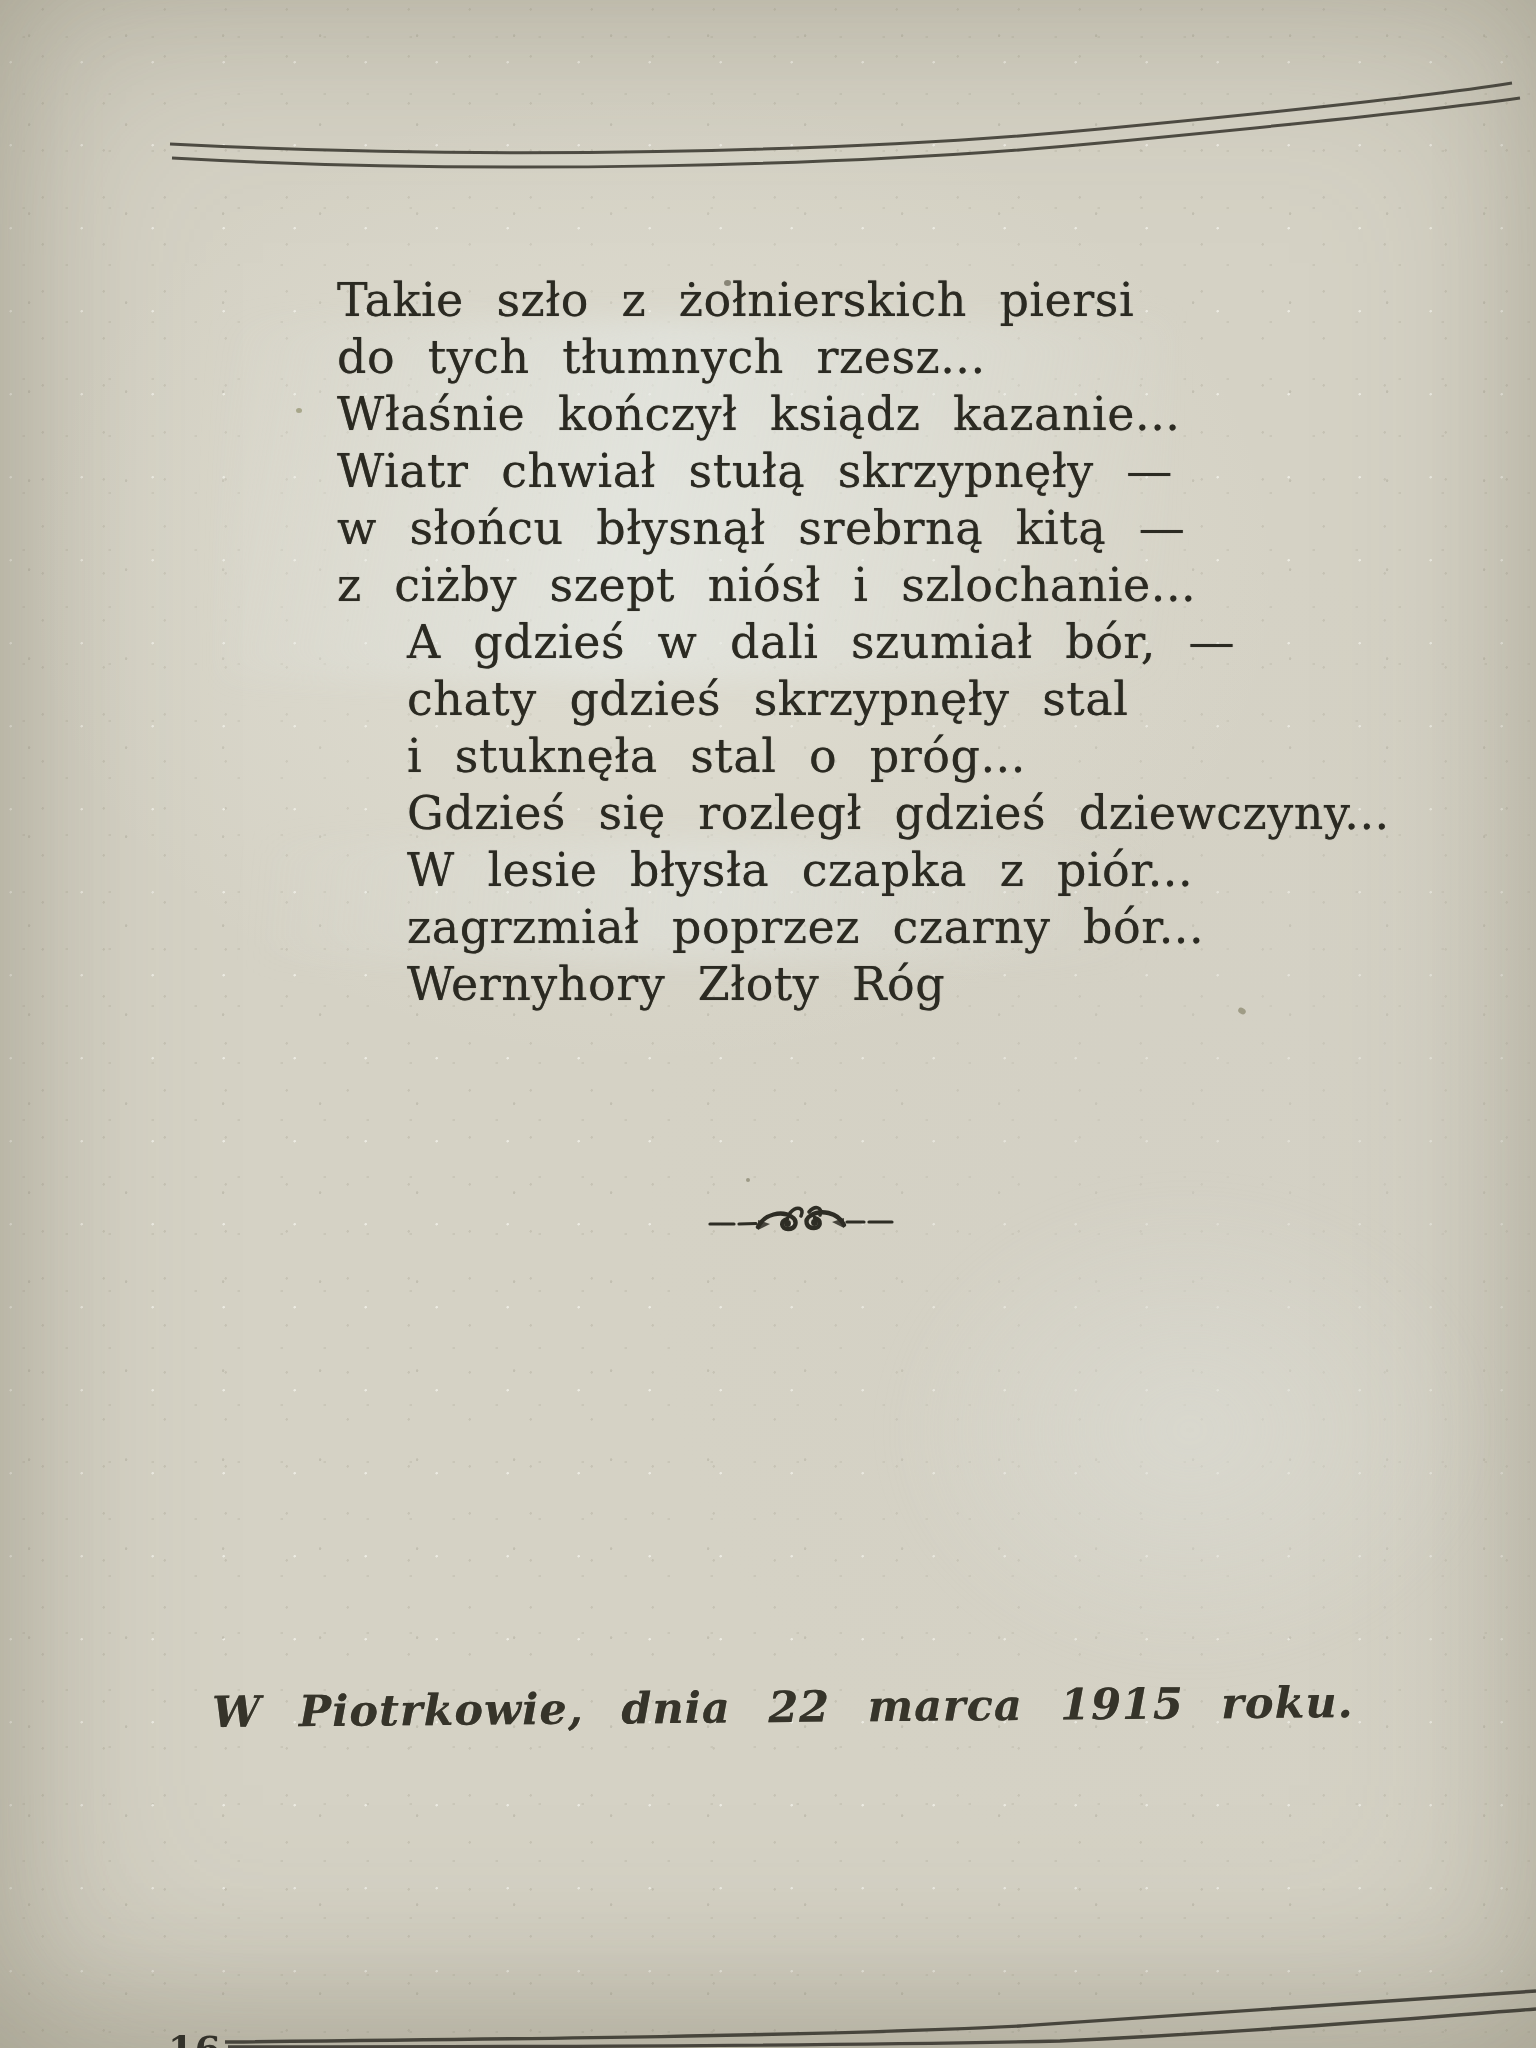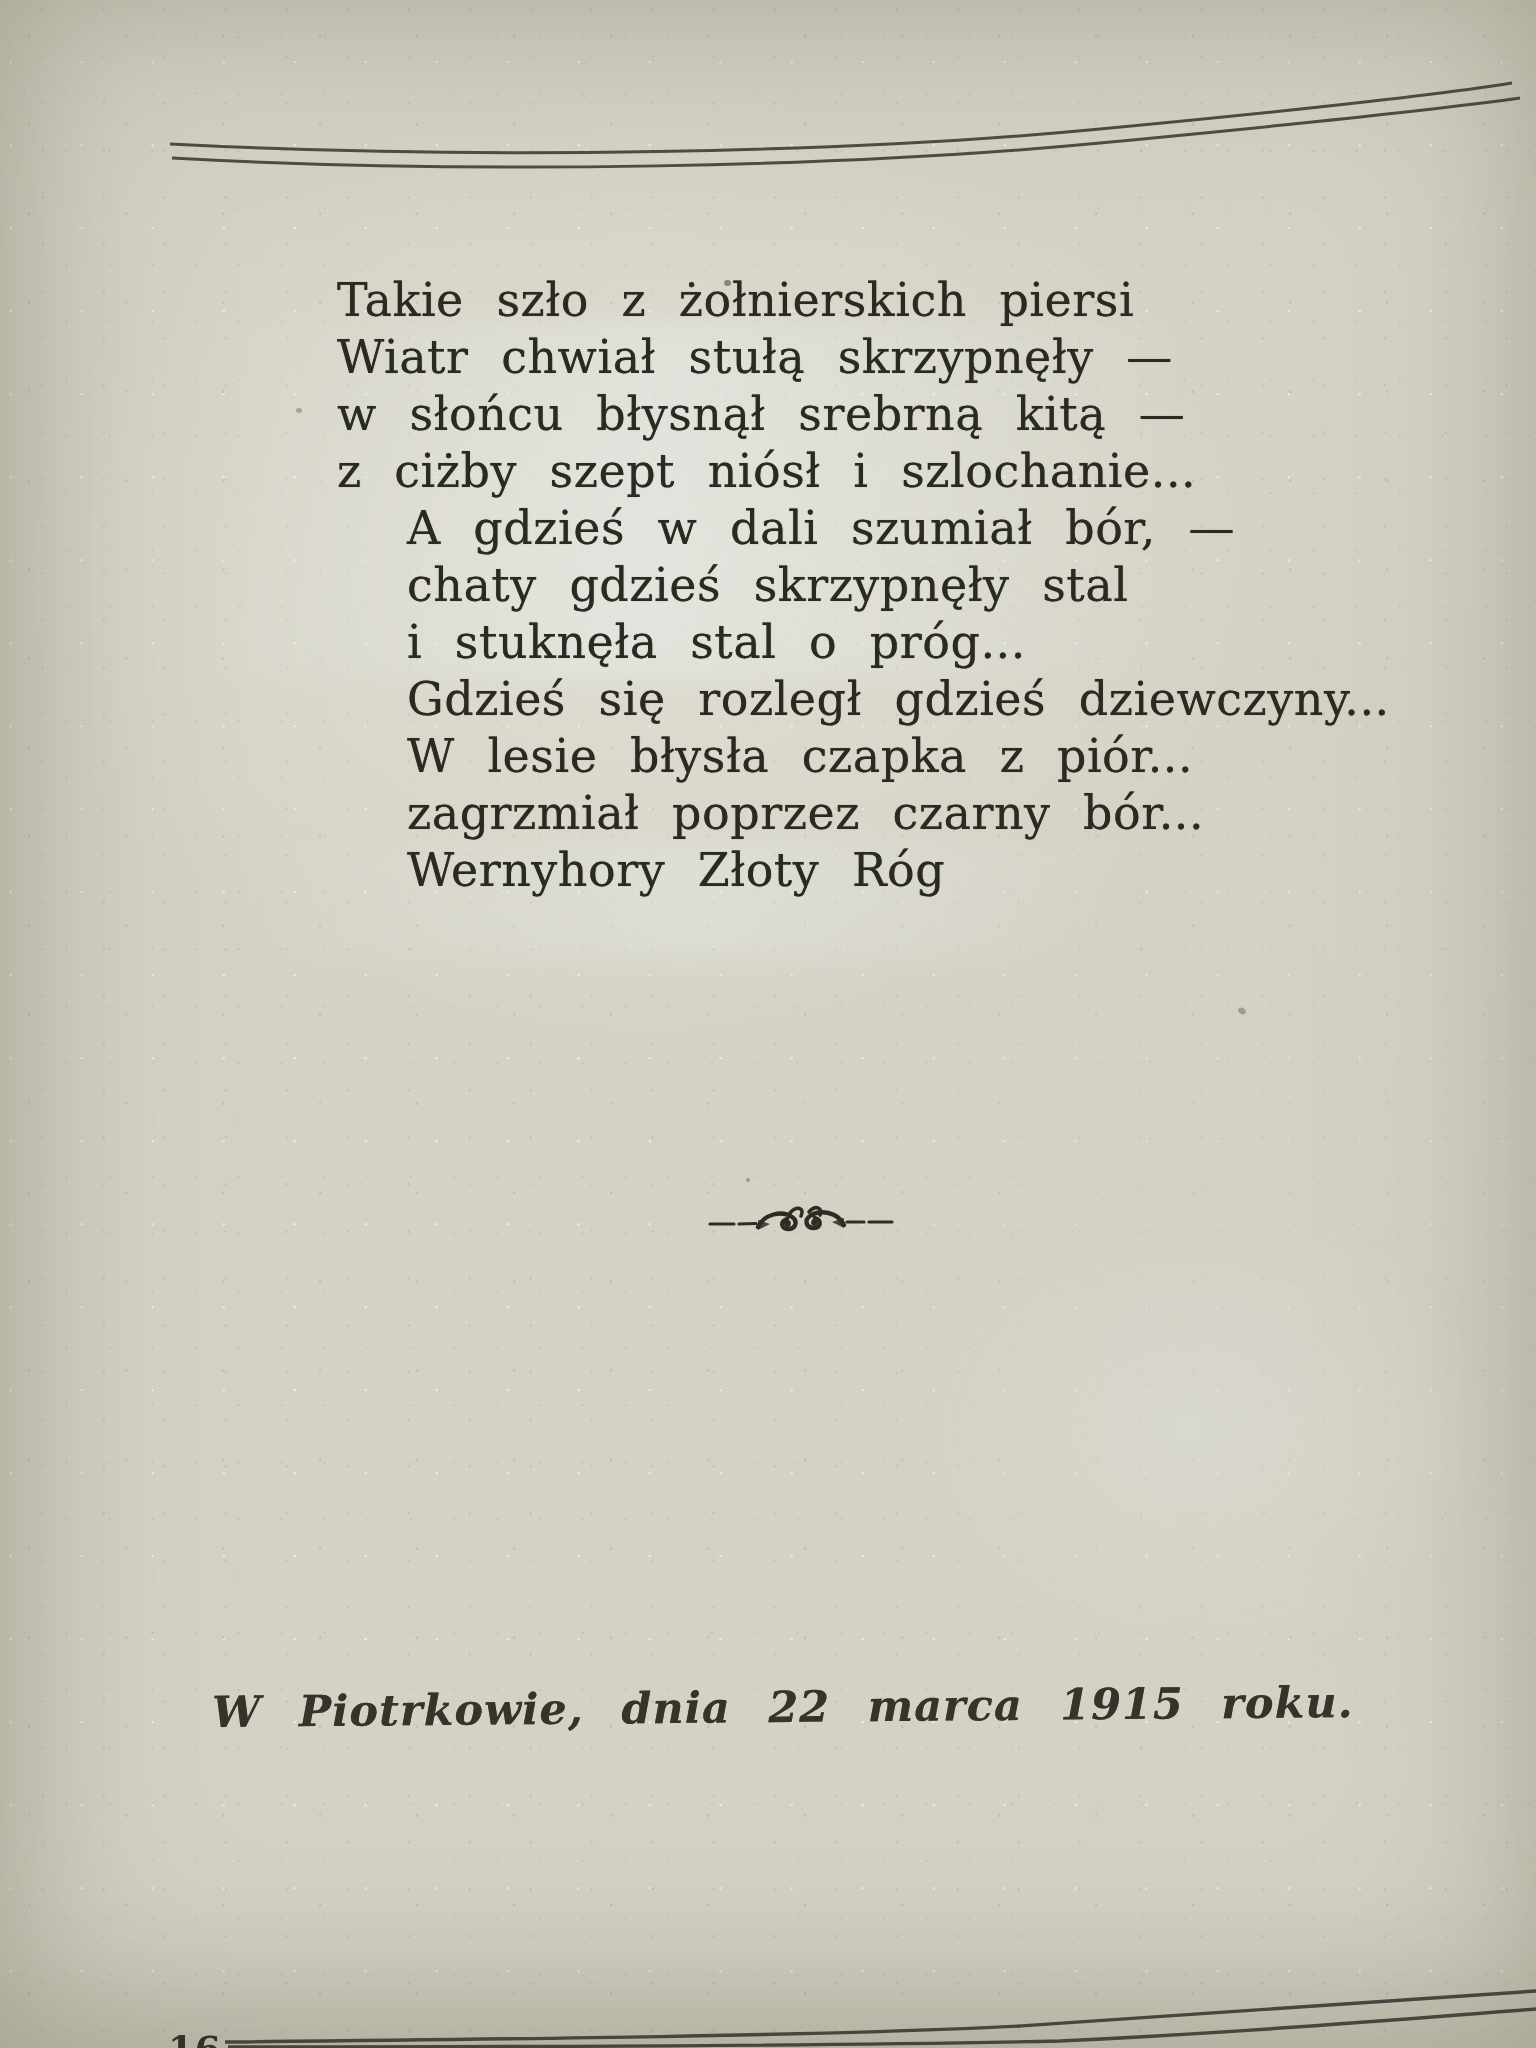--- a/index.html
+++ b/index.html
@@ -77,20 +77,22 @@
       <path d="M172,158 C480,175 850,167 1100,143 C1300,124 1455,107 1520,98"></path>
     </g>
     <g stroke="#3b3931" stroke-width="3.4" fill="none" opacity=".9">
       <path d="M225,2042 C520,2039 820,2036 1020,2026 C1220,2014 1420,1998 1536,1991"></path>
       <path d="M228,2047 C520,2047 830,2046 1060,2041 C1260,2032 1440,2016 1536,2009"></path>
     </g>
   </svg>
 
   <div class="poem">
     <div>Takie szło z żołnierskich piersi</div>
+    <div>do tych tłumnych rzesz...</div>
+    <div>Właśnie kończył ksiądz kazanie...</div>
     <div>Wiatr chwiał stułą skrzypnęły —</div>
     <div>w słońcu błysnął srebrną kitą —</div>
     <div>z ciżby szept niósł i szlochanie...</div>
     <div class="s2">A gdzieś w dali szumiał bór, —</div>
     <div class="s2">chaty gdzieś skrzypnęły stal</div>
     <div class="s2">i stuknęła stal o próg...</div>
     <div class="s2">Gdzieś się rozległ gdzieś dziewczyny...</div>
     <div class="s2">W lesie błysła czapka z piór...</div>
     <div class="s2">zagrzmiał poprzez czarny bór...</div>
     <div class="s2">Wernyhory Złoty Róg</div>

